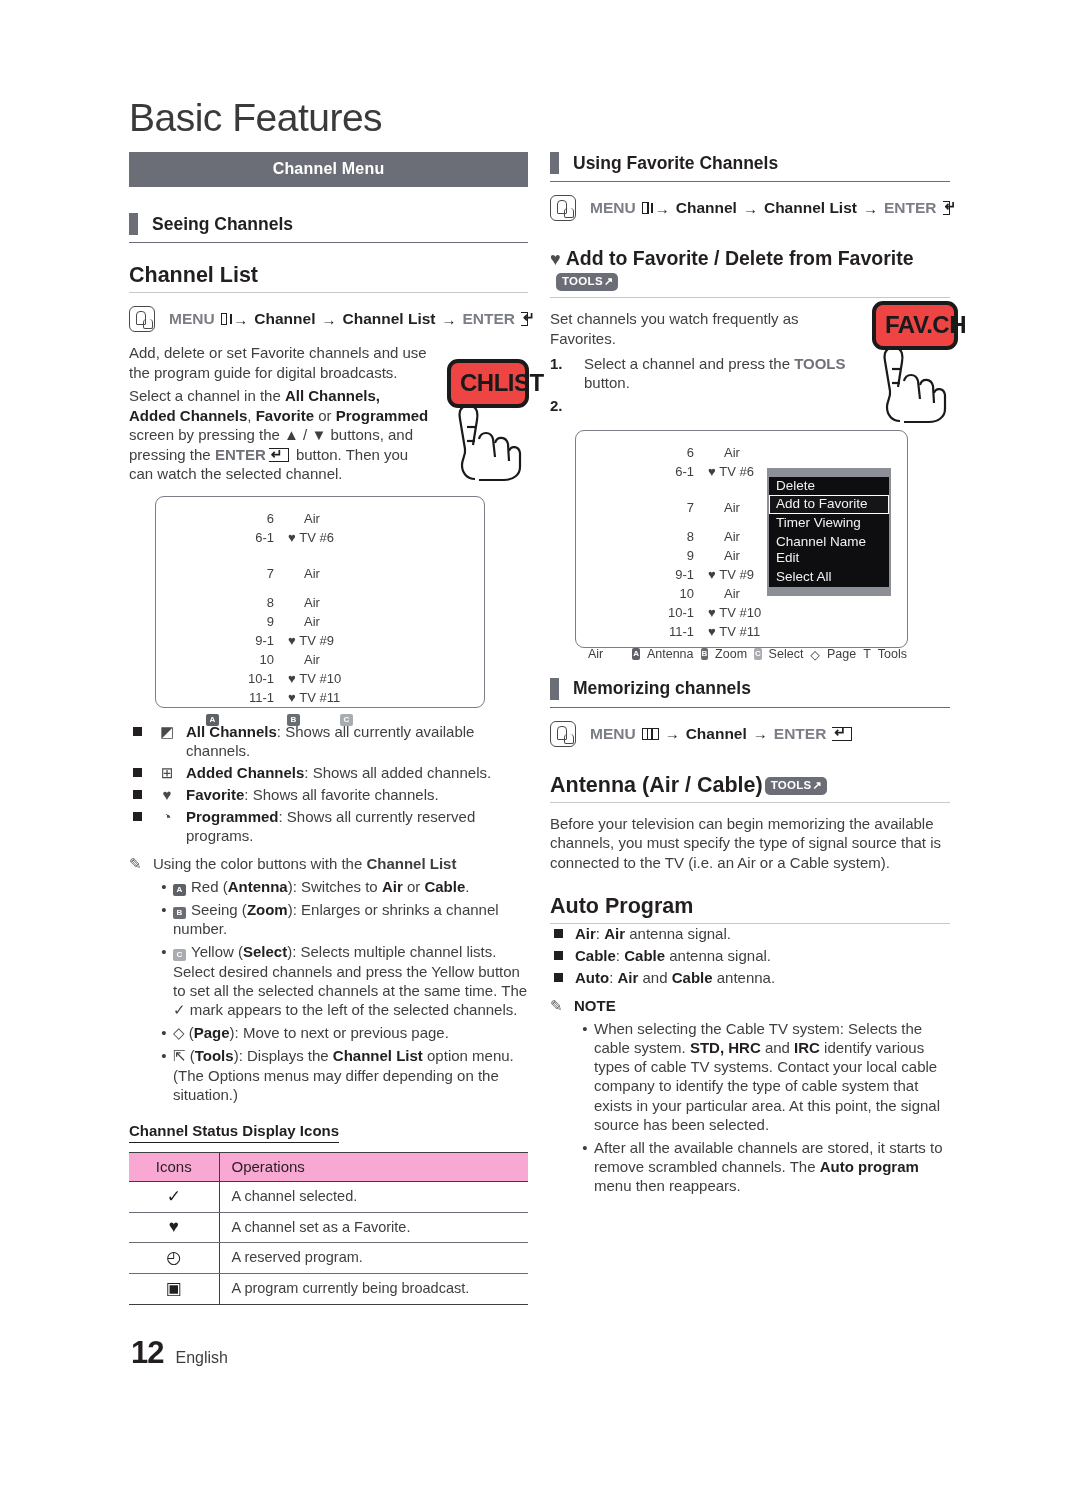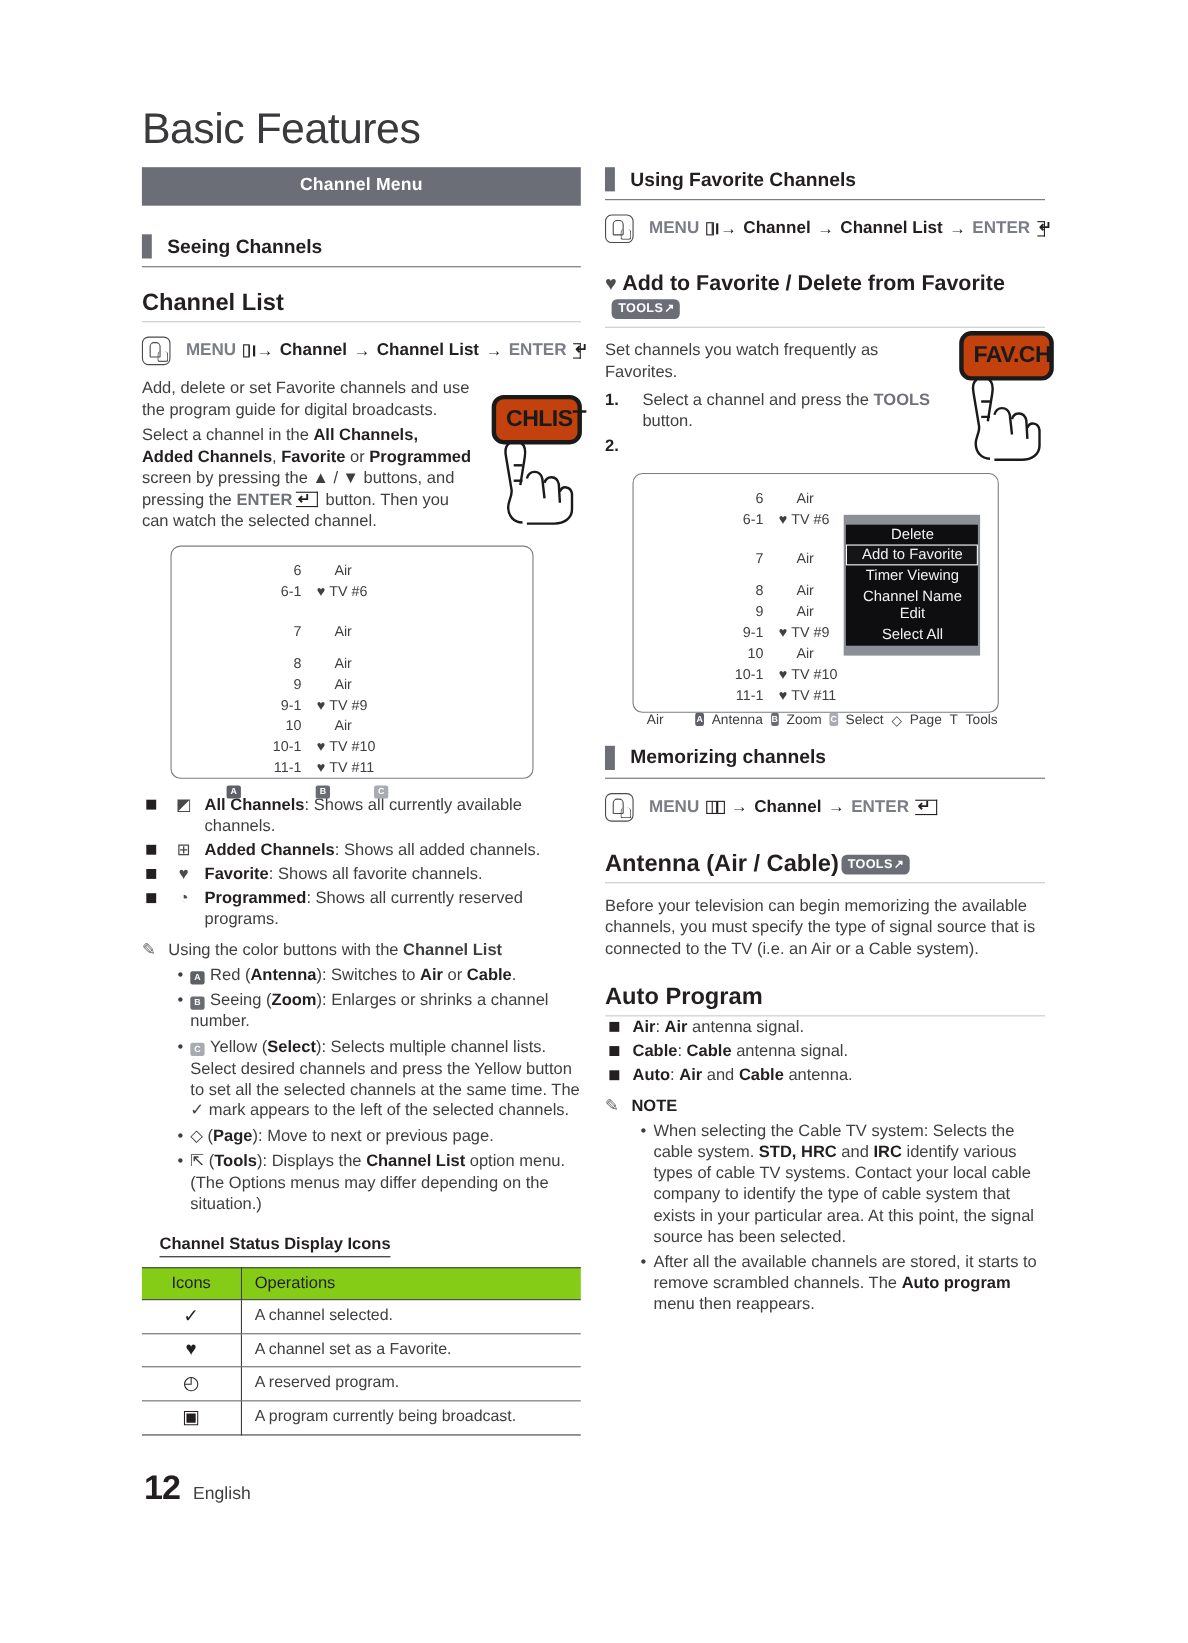--- a/index.html
+++ b/index.html
@@ -74,22 +74,22 @@
 
   
   .body { font-size:15px; line-height:1.30; color:#3f3f42; margin-top:11px; }
   .body p { margin:4px 0 2px 0; }
   .body b { color:#231f20; }
   .blue { color:#6f7179; }
 
   
   .remote { position:absolute; }
   .remote .key {
-    border:4px solid #1a1a1a; border-radius:11px; background:#c2410c;
-    font-size:21px; font-weight:bold; letter-spacing:-0.5px;
+    border:4px solid #1a1a1a; border-radius:11px; background:#ef4444;
+    font-size:24px; font-weight:bold; letter-spacing:-0.5px;
     text-align:center; padding:6px 9px 7px; color:#1a1a1a;
   }
   .remote .hand { position:relative; height:72px; margin-top:-3px; }
   .remote .hand svg { position:absolute; left:2px; top:0; }
 
   
   .tv {
     border:1.5px solid #7b7d86; border-radius:9px; background:#fff;
     position:relative;
   }
@@ -120,25 +120,25 @@
   .brow b { color:#231f20; }
 
   .note { display:flex; font-size:15px; line-height:1.28; margin-top:8px; color:#3f3f42; }
   .note .pen { flex:0 0 auto; width:24px; color:#5a5a5d; font-size:15px; }
   .dotrow { display:flex; font-size:15px; line-height:1.28; color:#3f3f42; margin-top:4px; }
   .dotrow .dot { flex:0 0 auto; width:18px; text-align:center; }
   .dotrow .tx { flex:1; }
   .dotrow b { color:#231f20; }
 
   
-  .subhead { font-size:15px; font-weight:bold; color:#231f20; margin-top:18px; display:inline-block; border-bottom:1.4px solid #231f20; padding-bottom:3px;margin-left:16px; }
+  .subhead { font-size:15px; font-weight:bold; color:#231f20; margin-top:18px; display:inline-block; border-bottom:1.4px solid #231f20; padding-bottom:3px; }
 
   
   table.icons { width:399px; border-collapse:collapse; margin-top:9px; font-size:14.5px; }
-  table.icons th { background:#84cc16; border-top:1.5px solid #3f3f42; border-bottom:1.5px solid #3f3f42; font-weight:normal; color:#231f20; padding:5px 0 6px 0; font-size:15px; }
+  table.icons th { background:#f9a8d4; border-top:1.5px solid #3f3f42; border-bottom:1.5px solid #3f3f42; font-weight:normal; color:#231f20; padding:5px 0 6px 0; font-size:15px; }
   table.icons th.c1 { width:90px; text-align:center; border-right:1.4px solid #3f3f42; }
   table.icons th.c2 { text-align:left; padding-left:12px; }
   table.icons td { border-bottom:1.1px solid #6a6c74; padding:4px 0 5px 0; color:#3f3f42; }
   table.icons td.c1 { text-align:center; border-right:1.4px solid #3f3f42; font-size:17px; color:#231f20; }
   table.icons td.c2 { padding-left:12px; }
   table.icons tr:last-child td { border-bottom:1.5px solid #3f3f42; }
 
   
   .steps { margin-top:6px; }
   .step { display:flex; font-size:15px; line-height:1.28; color:#3f3f42; margin-bottom:4px; }
@@ -442,21 +442,21 @@
         <div class="row">
             <span class="num">10-1</span>
             <span class="nm fav">♥&nbsp;<span>TV #10</span></span>
           </div>
         <div class="row">
             <span class="num">11-1</span>
             <span class="nm fav">♥&nbsp;<span>TV #11</span></span>
           </div>
       </div>
 
-      <div class="tvmenu" style="left:191px; top:37px; width:124px;text-align:center;">
+      <div class="tvmenu" style="left:191px; top:37px; width:124px;">
         <ul>
           <li>Delete</li>
           <li class="sel">Add to Favorite</li>
           <li>Timer Viewing</li>
           <li>Channel Name Edit</li>
           <li>Select All</li>
         </ul>
       </div>
 
       <div class="colorbar" style="padding:6px 0 0 12px; font-size:12.5px; gap:7px;">

